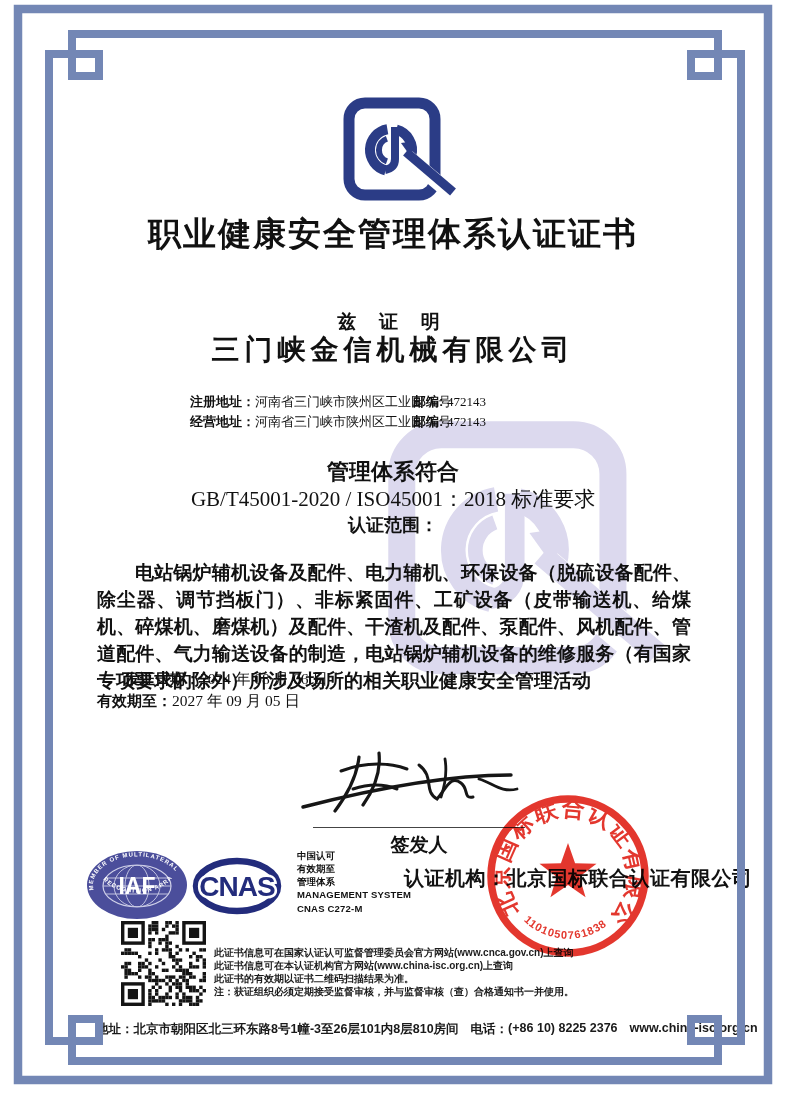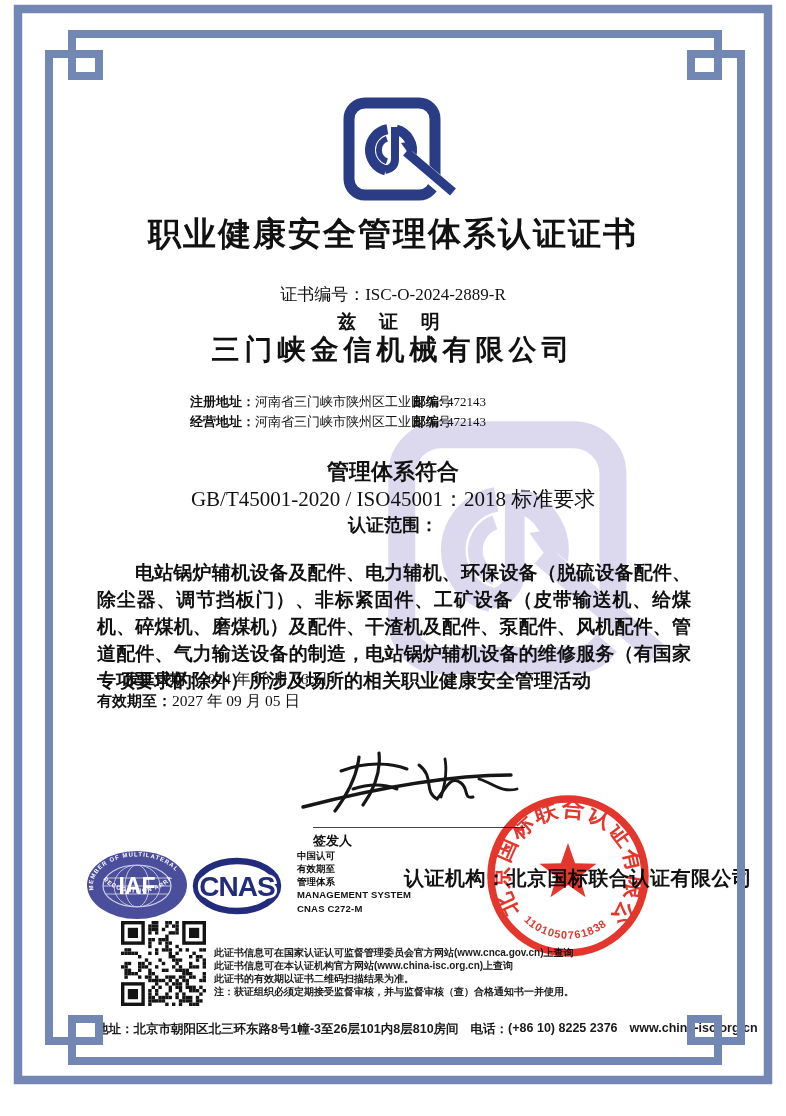--- a/index.html
+++ b/index.html
@@ -46,21 +46,21 @@
          text-align:justify;text-indent:2em;z-index:2;margin-top:27px;}
 
   
   .date-row{left:97px;font-size:15px;z-index:2;}
   .date-row .lbl{font-weight:700;}
   .date-row .val{font-family:"Liberation Serif",serif;font-size:15.5px;}
 
   
   .signature{left:295px;top:745px;z-index:2;}
   .sig-rule{left:313px;top:827px;width:212px;height:1px;background:#444;z-index:2;}
-  .signer{left:313px;top:832px;width:212px;text-align:left;font-weight:700;font-size:13px;z-index:2;}
+  .signer{left:313px;top:832px;width:212px;text-align:center;font-weight:700;font-size:19px;z-index:2;}
 
   
   .iaf{left:85px;top:850px;z-index:2;}
   .cnas{left:192px;top:857px;z-index:2;}
   .accr{left:277px;top:849px;z-index:2;padding-left:20px;}
   .accr .zh{font-size:9.5px;font-weight:700;line-height:13px;}
   .accr .en{font-size:9.5px;font-weight:800;line-height:13.5px;letter-spacing:0.2px;}
   .issuer{left:404px;top:865px;font-weight:700;font-size:20px;letter-spacing:0.5px;z-index:2;}
 
   
@@ -118,23 +118,20 @@
   </svg>
 
   <svg class="abs watermark" width="290" height="275" viewBox="0 0 118 112">
     <use href="#logoSym"></use>
   </svg>
 
   <svg class="abs logo" width="118" height="112" viewBox="0 0 118 112">
     <use href="#logoSym"></use>
   </svg>
   <div class="abs title">职业健康安全管理体系认证证书</div>
-  <div class="abs certno">
-    <span>证书编号：</span><span>ISC-O-2024-2889-R</span>
-  </div>
   <div class="abs company">三门峡金信机械有限公司</div>
   <div class="abs hereby">兹 证 明</div>
 
   <div class="abs addr-row" style="top:393px;">
     <span class="lbl">注册地址：</span><span>河南省三门峡市陕州区工业园 7 号</span>
     <span class="zip">
       <span class="lbl">邮编:</span>&nbsp;<span class="num">472143</span>
     </span>
   </div>
   <div class="abs addr-row" style="top:413px;">

